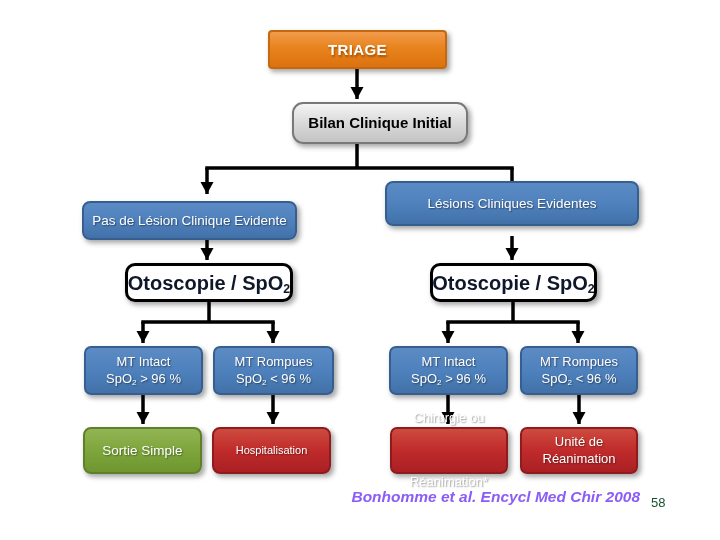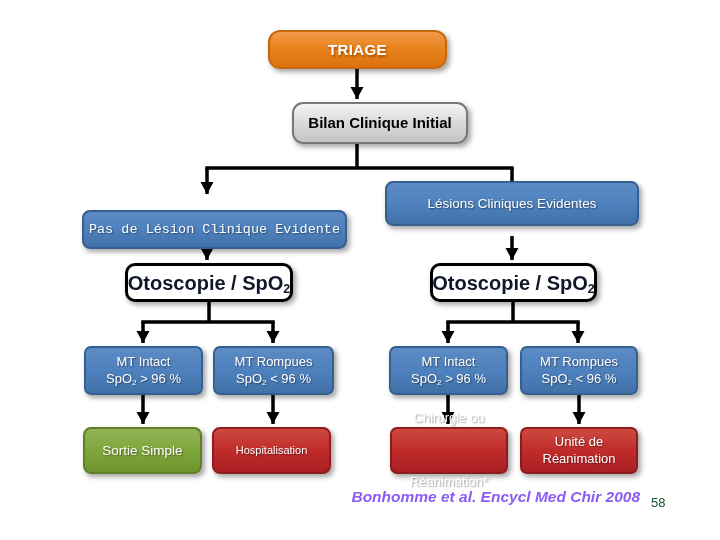--- a/index.html
+++ b/index.html
@@ -23,21 +23,21 @@
     text-align: center;
     line-height: 1.3;
     box-shadow: 2.5px 3px 5px rgba(0,0,0,0.35);
   }
   .node .line { white-space: nowrap; }
   sub { font-size: 0.62em; line-height: 0; vertical-align: -0.25em; }
 
   .orange {
     background: linear-gradient(180deg, #F19B4C 0%, #E8831D 45%, #DC720E 100%);
     border: 2px solid #C4690F;
-    border-radius: 12px;
+    border-radius: 4px;
     color: #ffffff; font-weight: bold; font-size: 15px; letter-spacing: 0.4px;
     text-shadow: 1px 1.5px 2px rgba(140,70,0,0.75);
   }
   .gray {
     background: linear-gradient(180deg, #F4F4F4 0%, #DCDCDC 45%, #C3C3C3 100%);
     border: 2px solid #787878;
     border-radius: 11px;
     color: #000000; font-weight: bold; font-size: 15px; margin-left: 22px;
   }
   .blue {
@@ -113,21 +113,21 @@
   </svg>
 
   <div class="node orange" style="left:268px; top:30px; width:179px; height:39px;">
     <div class="line">TRIAGE</div>
   </div>
 
   <div class="node gray" style="left:270px; top:102px; width:176px; height:42px;">
     <div class="line">Bilan Clinique Initial</div>
   </div>
 
-  <div class="node blue" style="left:82px; top:210px; width:265px; height:39px;font-family:Liberation Mono, monospace;">
+  <div class="node blue" style="left:82px; top:201px; width:215px; height:39px;">
     <div class="line">Pas de Lésion Clinique Evidente</div>
   </div>
 
   <div class="node blue" style="left:385px; top:181px; width:254px; height:45px;">
     <div class="line">Lésions Cliniques Evidentes</div>
   </div>
 
   <div class="node white-box" style="left:125px; top:263px; width:168px; height:39px;">
     <div class="line"><span>Otoscopie / SpO</span><sub>2</sub></div>
   </div>

